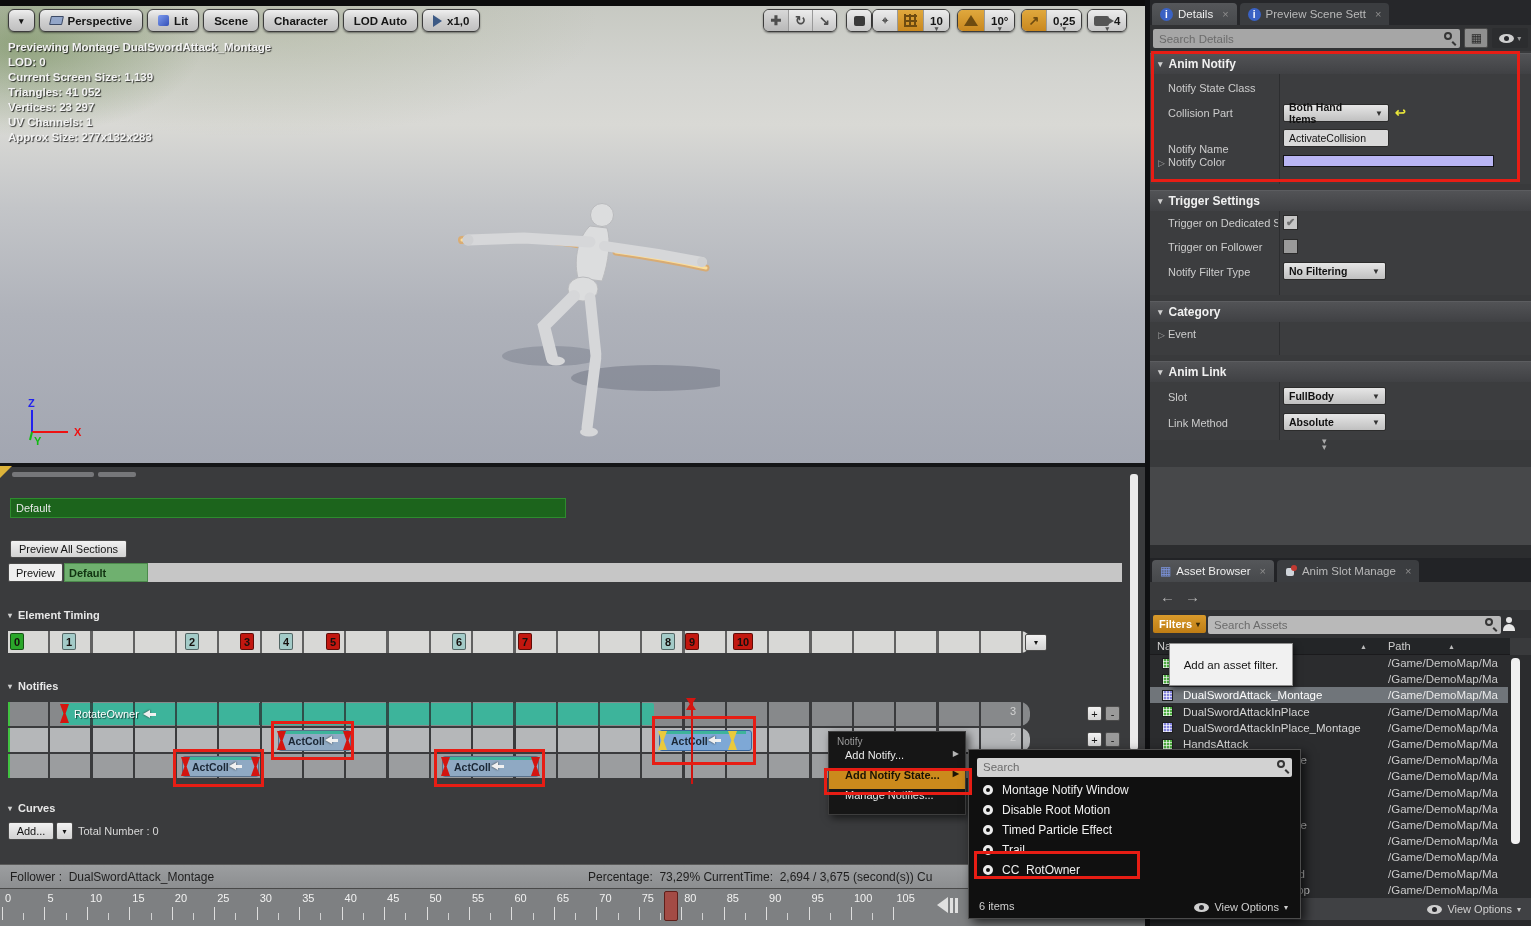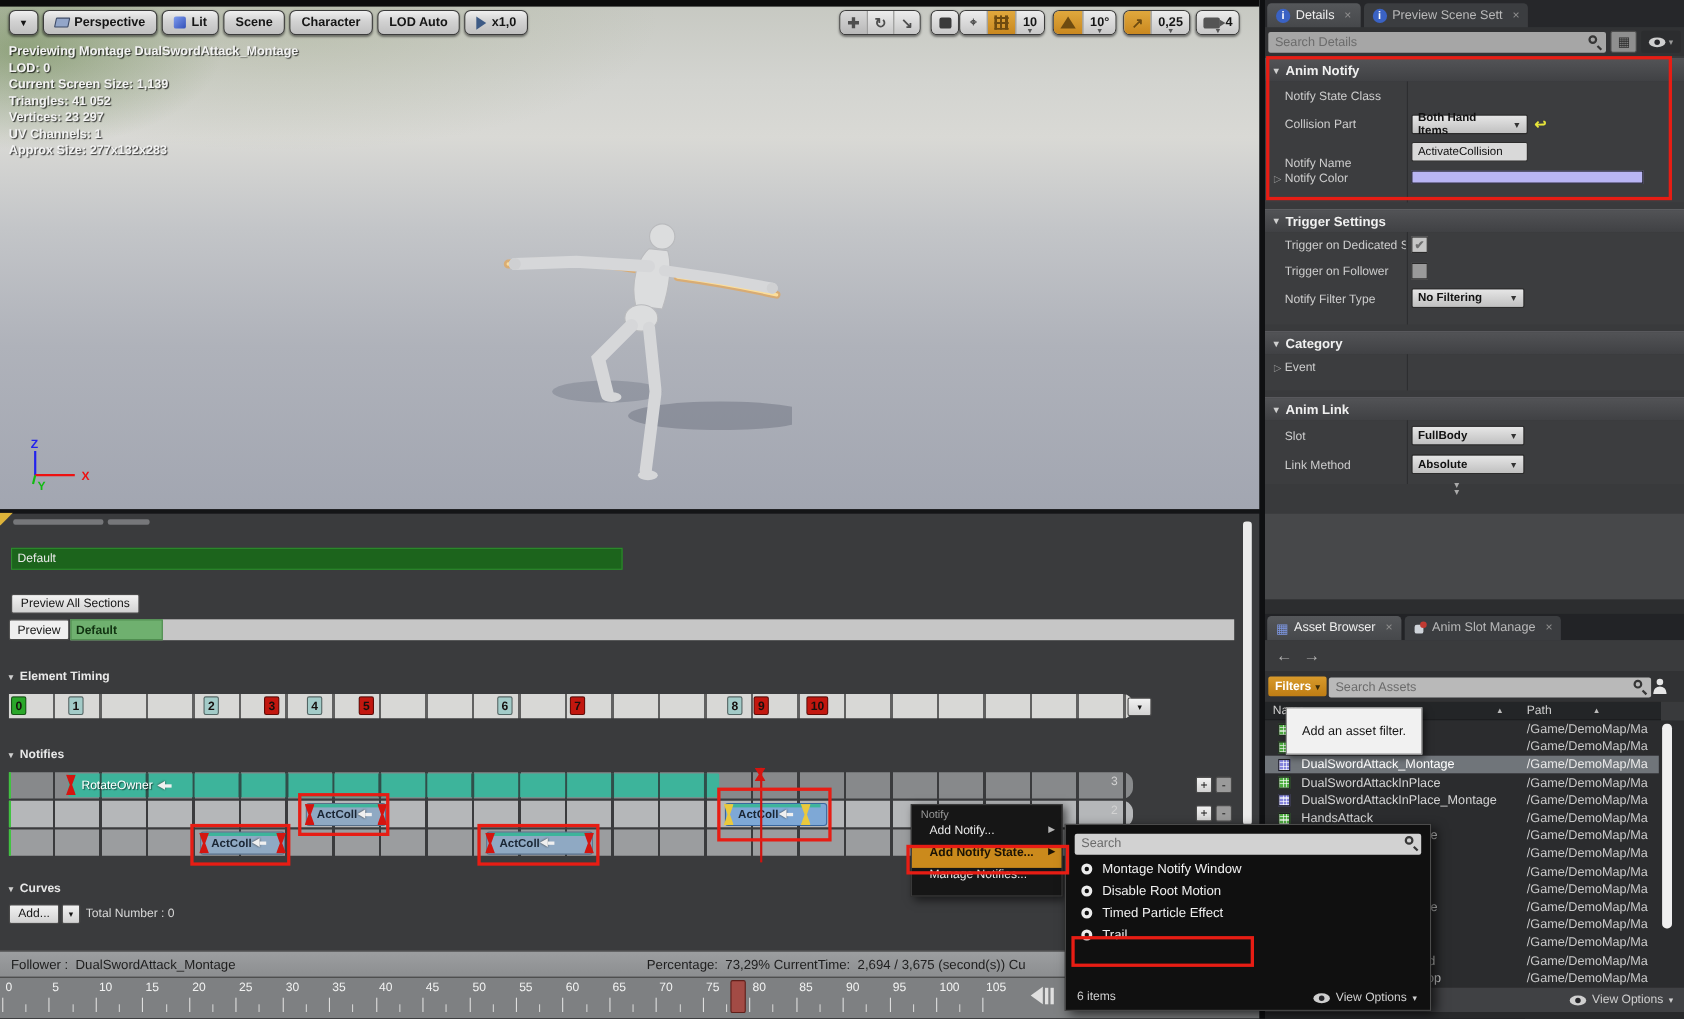--- a/index.html
+++ b/index.html
@@ -710,20 +710,24 @@
         <div class="poplabel">Disable Root Motion</div>
       </div>
       <div class="popitem">
         <div class="radio"></div>
         <div class="poplabel">Timed Particle Effect</div>
       </div>
       <div class="popitem">
         <div class="radio"></div>
         <div class="poplabel">Trail</div>
       </div>
+      <div class="popitem">
+        <div class="radio"></div>
+        <div class="poplabel">CC_RotOwner</div>
+      </div>
     </div>
   <div style="position:absolute;left:10px;bottom:6px;font-size:11px;color:#cfcfcf;">6 items</div>
   <div style="position:absolute;right:12px;bottom:5px;display:flex;align-items:center;gap:5px;font-size:11px;color:#cfcfcf;">
     <span class="eye"></span>
     <span>View Options</span>
     <span style="font-size:8px;">▾</span>
   </div>
 </div>
 
 <div class="abs redbox" style="left:271px;top:721px;width:83px;height:39px;"></div>

